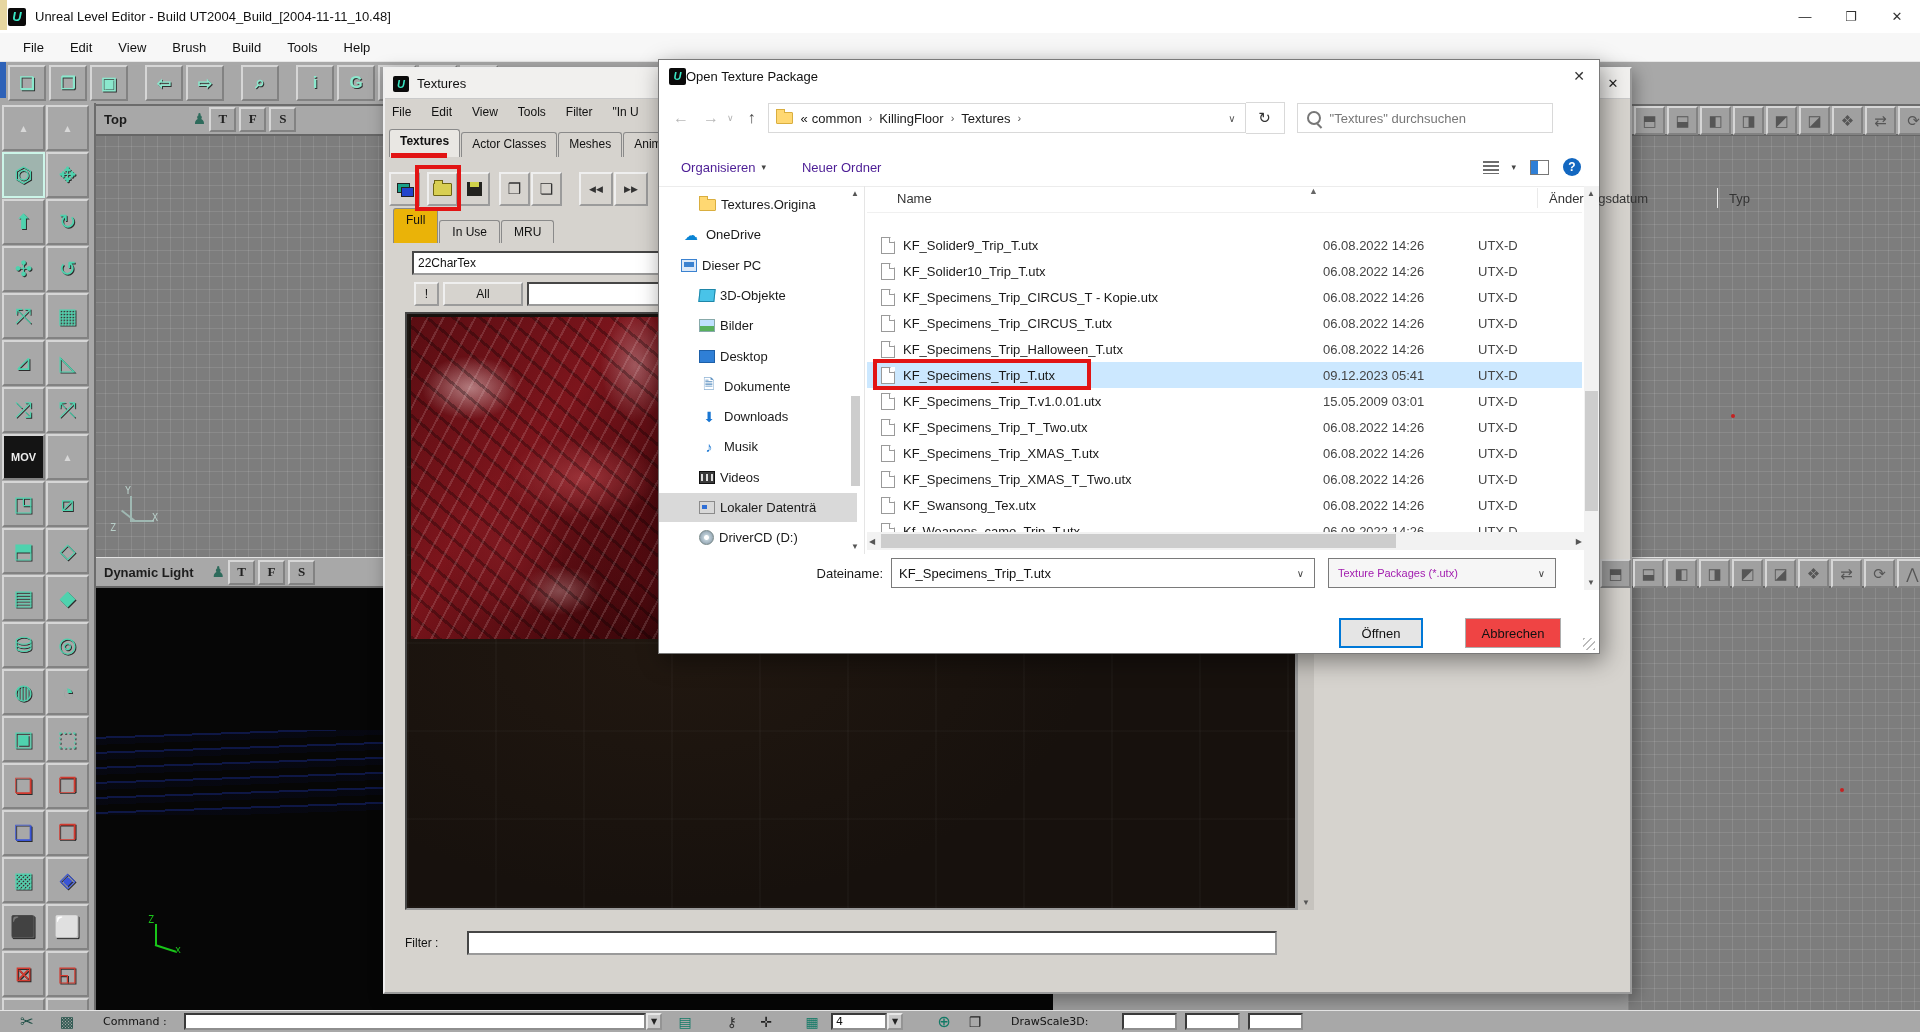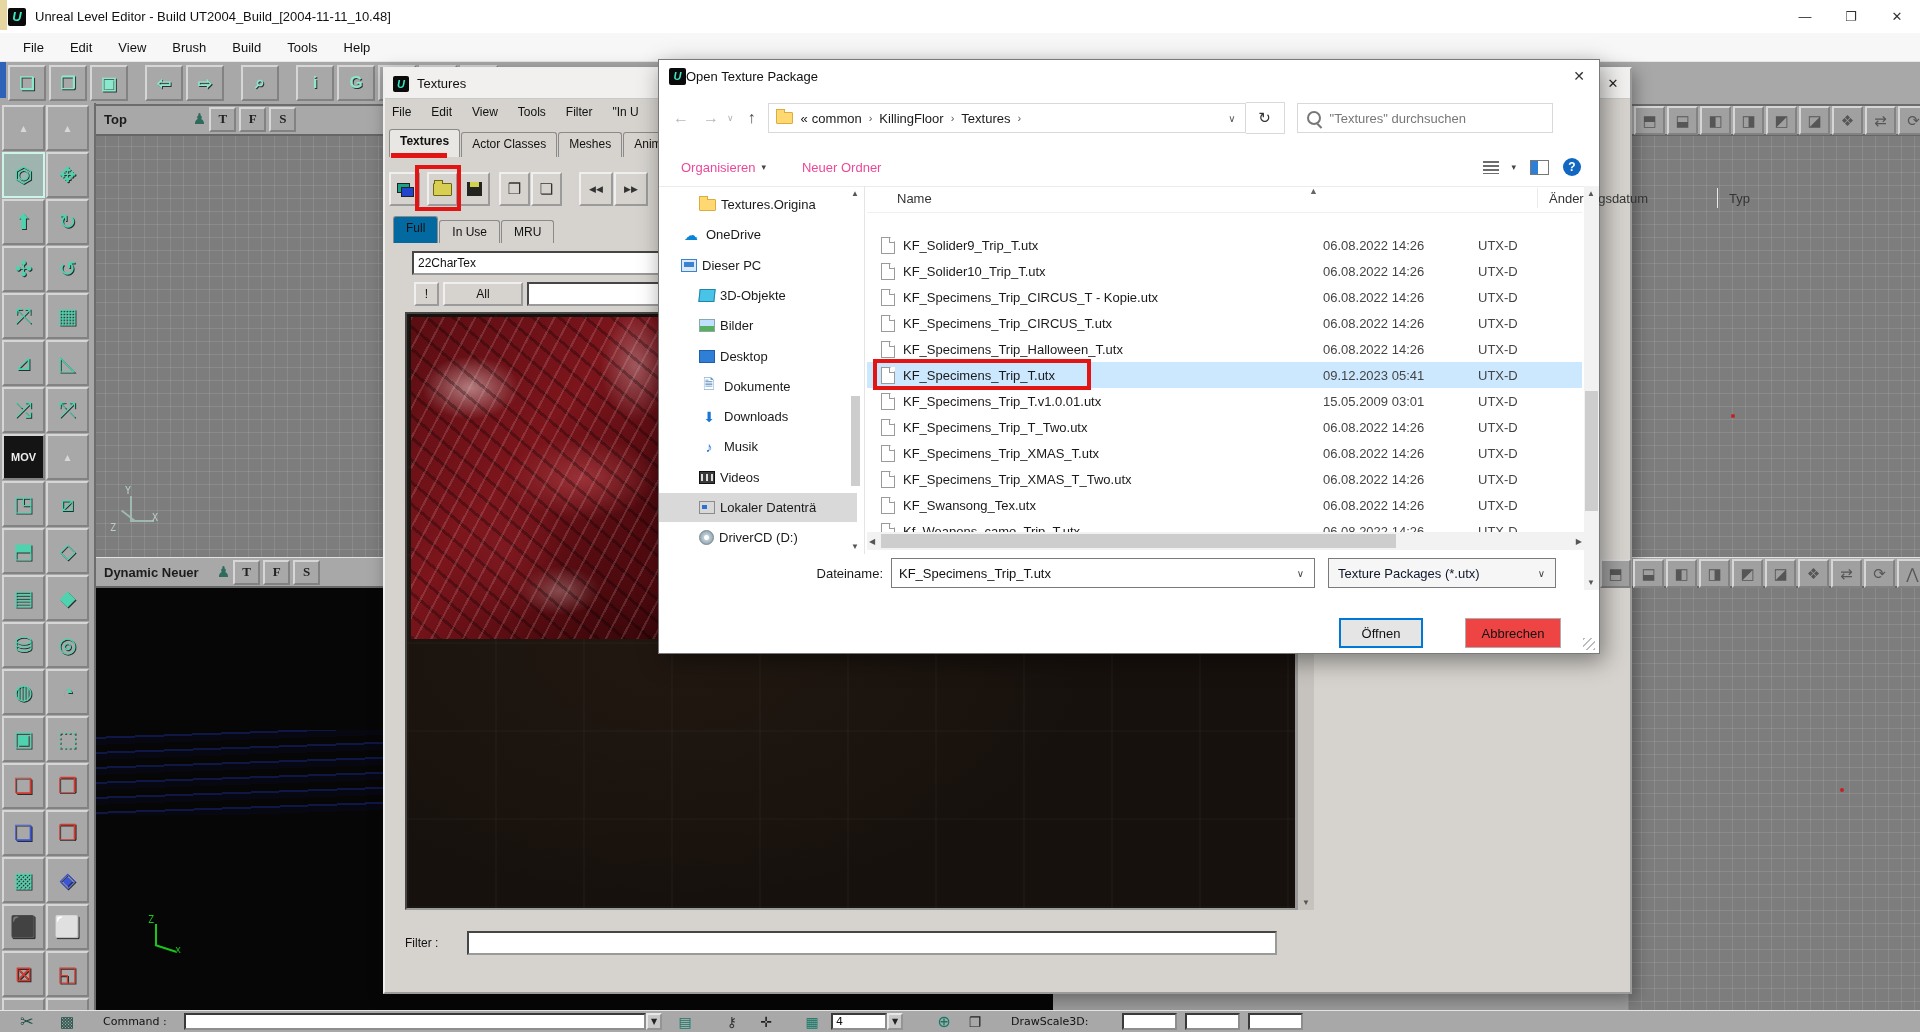--- a/index.html
+++ b/index.html
@@ -80,21 +80,21 @@
   .cascade i:nth-child(2){left:4px;top:4px;background:#2244cc;}
   .mini-folder{position:relative;width:17px;height:11px;background:#d8cf52;border:1px solid #6e6612;
                border-radius:1px;}
   .mini-folder::before{content:"";position:absolute;top:-4px;left:0;width:7px;height:3px;
                background:#d8cf52;border:1px solid #6e6612;border-bottom:none;}
   .floppy{width:15px;height:14px;background:#23231f;position:relative;}
   .floppy::after{content:"";position:absolute;left:3px;top:0;width:9px;height:5px;background:#cfd24a;}
   #bsubtabs{left:8px;top:146px;display:flex;align-items:flex-end;height:28px;}
   .stab{font-size:12px;color:#111;border:1px solid #8a8a8a;border-bottom:none;background:#d6d3ce;
         padding:4px 12px;border-radius:3px 3px 0 0;margin-right:1px;}
-  .stab.active{background:#0369a1;padding-bottom:8px;}
+  .stab.active{background:#eab308;padding-bottom:16px;}
   #bcombo{left:27px;top:182px;width:300px;height:24px;background:#fff;border:2px inset #9a9a9a;
           display:flex;align-items:center;box-sizing:border-box;}
   #bcombo .v{font-size:12px;color:#111;padding-left:4px;}
   .bangbtn{left:29px;top:213px;width:25px;height:24px;}
   .allbtn{left:58px;top:213px;width:80px;height:24px;}
   .smallbtn{border:2px outset #efefef;background:#d6d3ce;font-size:12px;color:#111;display:flex;
             align-items:center;justify-content:center;box-sizing:border-box;}
   #bnamefilter{left:142px;top:213px;width:186px;height:24px;background:#fff;border:2px inset #9a9a9a;box-sizing:border-box;}
   
   #texgrid{left:20px;top:243px;width:892px;height:598px;border:2px inset #9a9a9a;box-sizing:border-box;
@@ -144,21 +144,21 @@
   #addressbar .endchev{margin-left:auto;margin-right:9px;font-size:10px;color:#555;}
   #refreshbtn{width:38px;height:30px;border:1px solid #d9d9d9;border-left:none;display:flex;
               align-items:center;justify-content:center;font-size:15px;color:#333;}
   #searchbox{margin-left:12px;width:256px;height:30px;border:1px solid #d9d9d9;display:flex;
              align-items:center;padding-left:9px;box-sizing:border-box;}
   .lens{width:10px;height:10px;border:2px solid #777;border-radius:50%;position:relative;margin-right:9px;}
   .lens::after{content:"";position:absolute;left:9px;top:10px;width:6px;height:2px;background:#777;
                transform:rotate(45deg);transform-origin:0 0;}
   #searchbox .ph{font-size:13px;color:#777;}
   #dlgtoolbar{left:0;top:88px;width:940px;height:38px;border-bottom:1px solid #ececec;display:flex;align-items:center;}
-  #dlgtoolbar .item{font-size:13px;color:#ec4899;margin-left:22px;}
+  #dlgtoolbar .item{font-size:13px;color:#4c1d95;margin-left:22px;}
   #dlgtoolbar .caret{font-size:9px;color:#444;margin-left:6px;}
   #dlgtoolbar .right{margin-left:auto;display:flex;align-items:center;margin-right:18px;}
   .listicon{width:16px;height:13px;background:repeating-linear-gradient(180deg,#6d6d6d 0 2px,transparent 2px 4px);margin-right:6px;}
   .paneicon{width:17px;height:13px;border:1px solid #777;margin:0 14px;position:relative;}
   .paneicon::after{content:"";position:absolute;left:0;top:0;bottom:0;width:7px;background:#2f7fd6;}
   .helpicon{width:18px;height:18px;border-radius:50%;background:#1267c0;color:#fff;font-size:12px;
             font-weight:bold;display:flex;align-items:center;justify-content:center;}
   
   #dsidebar{left:0;top:126px;width:205px;height:368px;overflow:hidden;}
   .srow{position:absolute;left:0;width:198px;height:29px;display:flex;align-items:center;}
@@ -204,21 +204,21 @@
   #flhsb .thumb{position:absolute;left:14px;width:515px;height:14px;top:2px;background:#cdcdcd;}
   
   #fnrow{left:0;top:492px;width:940px;height:42px;display:flex;align-items:center;}
   #fnrow .lbl{font-size:13px;color:#1a1a1a;width:232px;text-align:right;padding-right:8px;box-sizing:border-box;}
   #fncombo{width:424px;height:30px;border:1px solid #7a7a7a;display:flex;align-items:center;
            padding-left:7px;box-sizing:border-box;}
   #fncombo .v{font-size:13px;color:#111;}
   #fncombo .chev{margin-left:auto;margin-right:10px;font-size:10px;color:#444;}
   #ftcombo{margin-left:13px;width:228px;height:30px;border:1px solid #7a7a7a;display:flex;align-items:center;
            padding-left:9px;box-sizing:border-box;background:#f6f6f6;}
-  #ftcombo .v{font-size:13px;color:#0f172a;}
+  #ftcombo .v{font-size:11px;color:#a21caf;}
   #ftcombo .chev{margin-left:auto;margin-right:10px;font-size:10px;color:#444;}
   #dlgbtns{left:0;top:558px;width:940px;height:35px;display:flex;}
   #openbtn{position:absolute;left:680px;width:84px;height:30px;background:#e5e5e5;border:2px solid #0078d7;
            font-size:13px;color:#111;display:flex;align-items:center;justify-content:center;box-sizing:border-box;}
   #cancelbtn{position:absolute;left:806px;width:96px;height:30px;background:#ef4444;border:1px solid #adadad;
            font-size:13px;color:#111;display:flex;align-items:center;justify-content:center;box-sizing:border-box;}
   .grip{left:924px;top:578px;width:12px;height:12px;
         background:repeating-linear-gradient(135deg,#bbb 0 2px,transparent 2px 5px);}
   
   #statusbar{left:0;top:1010px;width:1920px;height:22px;background:#a8a8a8;border-top:1px solid #e3e3e3;z-index:20;}
@@ -333,21 +333,21 @@
       <span class="cbtn">◧</span>
       <span class="cbtn">◨</span>
       <span class="cbtn">◩</span>
       <span class="cbtn">◪</span>
       <span class="cbtn">❖</span>
       <span class="cbtn">⇄</span>
       <span class="cbtn">⟳</span>
     </div>
 </div>
 <div id="vph2" class="abs vph" style="left:92px;top:557px;width:1828px;height:28px;z-index:1;">
-  <span class="lbl">Dynamic Neuer</span>
+  <span class="lbl">Dynamic Light</span>
   <span class="actor" style="margin-left:18px;">♟</span>
   <span class="hbtn">T</span>
   <span class="hbtn">F</span>
   <span class="hbtn">S</span>
 </div>
 <div class="abs cubebar" style="left:1600px;top:559px;z-index:6;">
     <span class="cbtn">⬒</span>
     <span class="cbtn">⬓</span>
     <span class="cbtn">◧</span>
     <span class="cbtn">◨</span>

